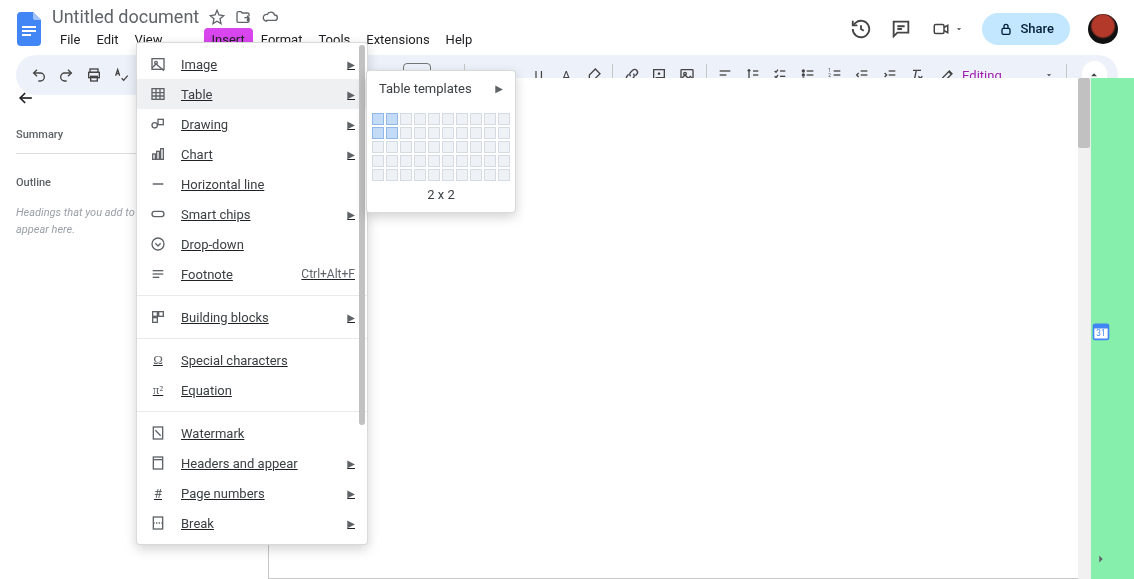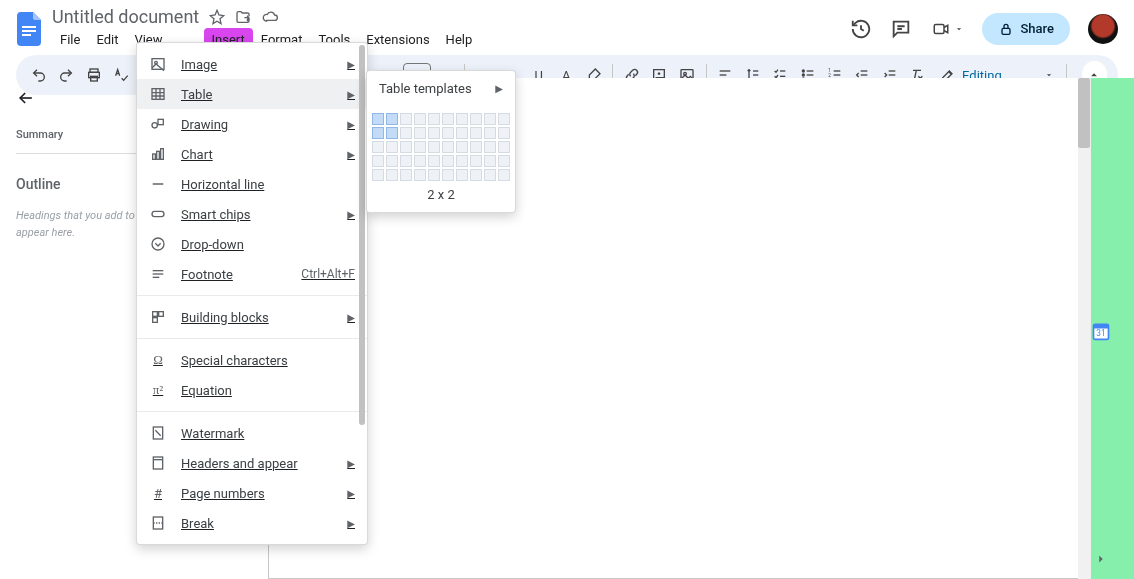--- a/index.html
+++ b/index.html
@@ -79,38 +79,38 @@
     display: flex; align-items: center;
     border: 1px solid #747775; border-radius: 4px;
     height: 24px; width: 30px; justify-content: center;
     font-size: 13px;
     background:#edf2fa;
   }
   .color-underline { width: 16px; height: 3px; background: #000; position: absolute; bottom: 4px; }
   .toolbar-spacer { flex: 1; }
   .mode-pill {
     display: flex; align-items: center; gap: 6px;
-    padding: 0 6px; color: #0369a1;
+    padding: 0 6px; color: #a21caf;
   }
   .collapse-btn {
     width: 30px; height: 30px;
     border-radius: 50%;
     background: #fff;
     display:flex;align-items:center;justify-content:center;
     color:#444;
     margin-left: 8px;
     box-shadow: 0 0 0 1px rgba(0,0,0,0.05) inset;
   }
   
   .body-area { display: flex; position: absolute; top: 78px; left: 0; right: 0; bottom: 0; }
   .left-panel { width: 240px; padding: 10px 16px; }
   .back-btn { font-size: 20px; color: #202124; cursor:pointer; }
   .summary-label { font-size: 11px; color: #5f6368; margin-top: 20px; text-transform:none; font-weight:500;}
   .divider { height:1px; background:#dadce0; margin: 12px 0 22px 0;}
-  .outline-label { font-size: 14px; color:#5f6368; font-weight:500;}
+  .outline-label { font-size: 11px; color:#5f6368; font-weight:500;}
   .outline-hint { font-size: 11px; color:#9aa0a6; font-style: italic; margin-top: 16px; line-height:1.5;}
   .doc-canvas {
     margin-left: 28px;
     width: 818px;
     height: 100%;
     background: #fff;
     border: 1px solid #c7c7c7;
     border-top: none;
     position: relative;
   }

